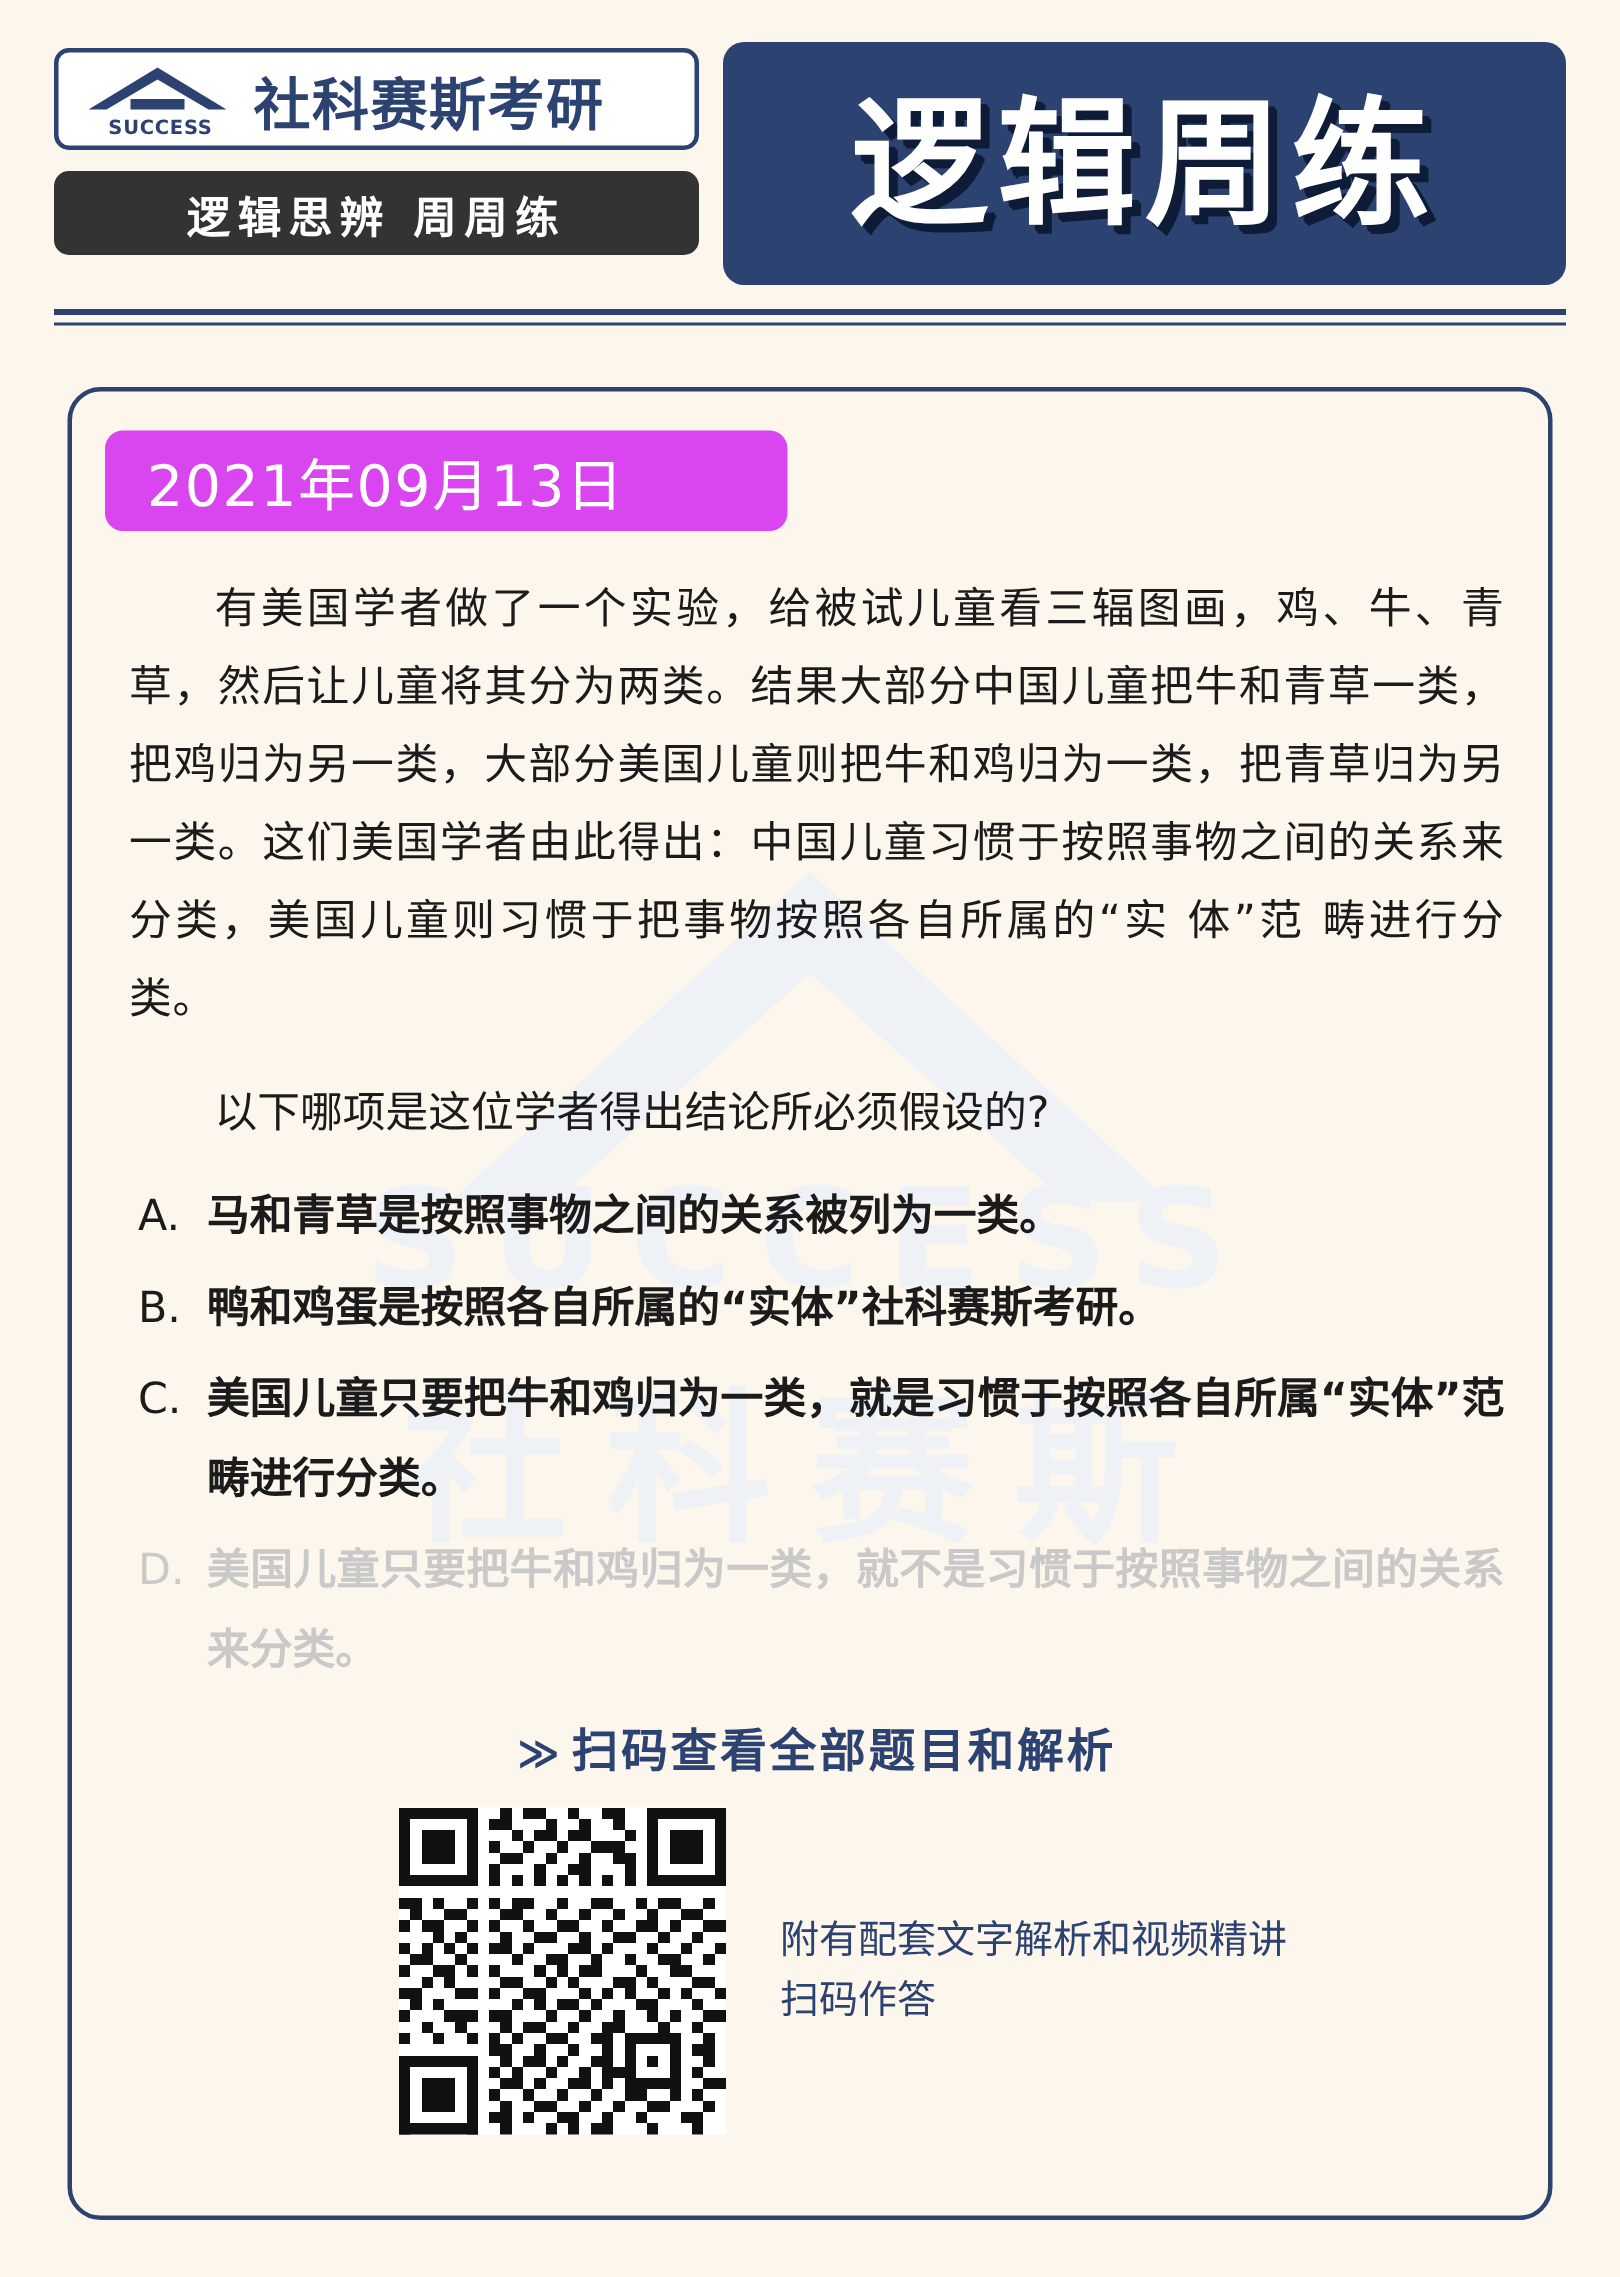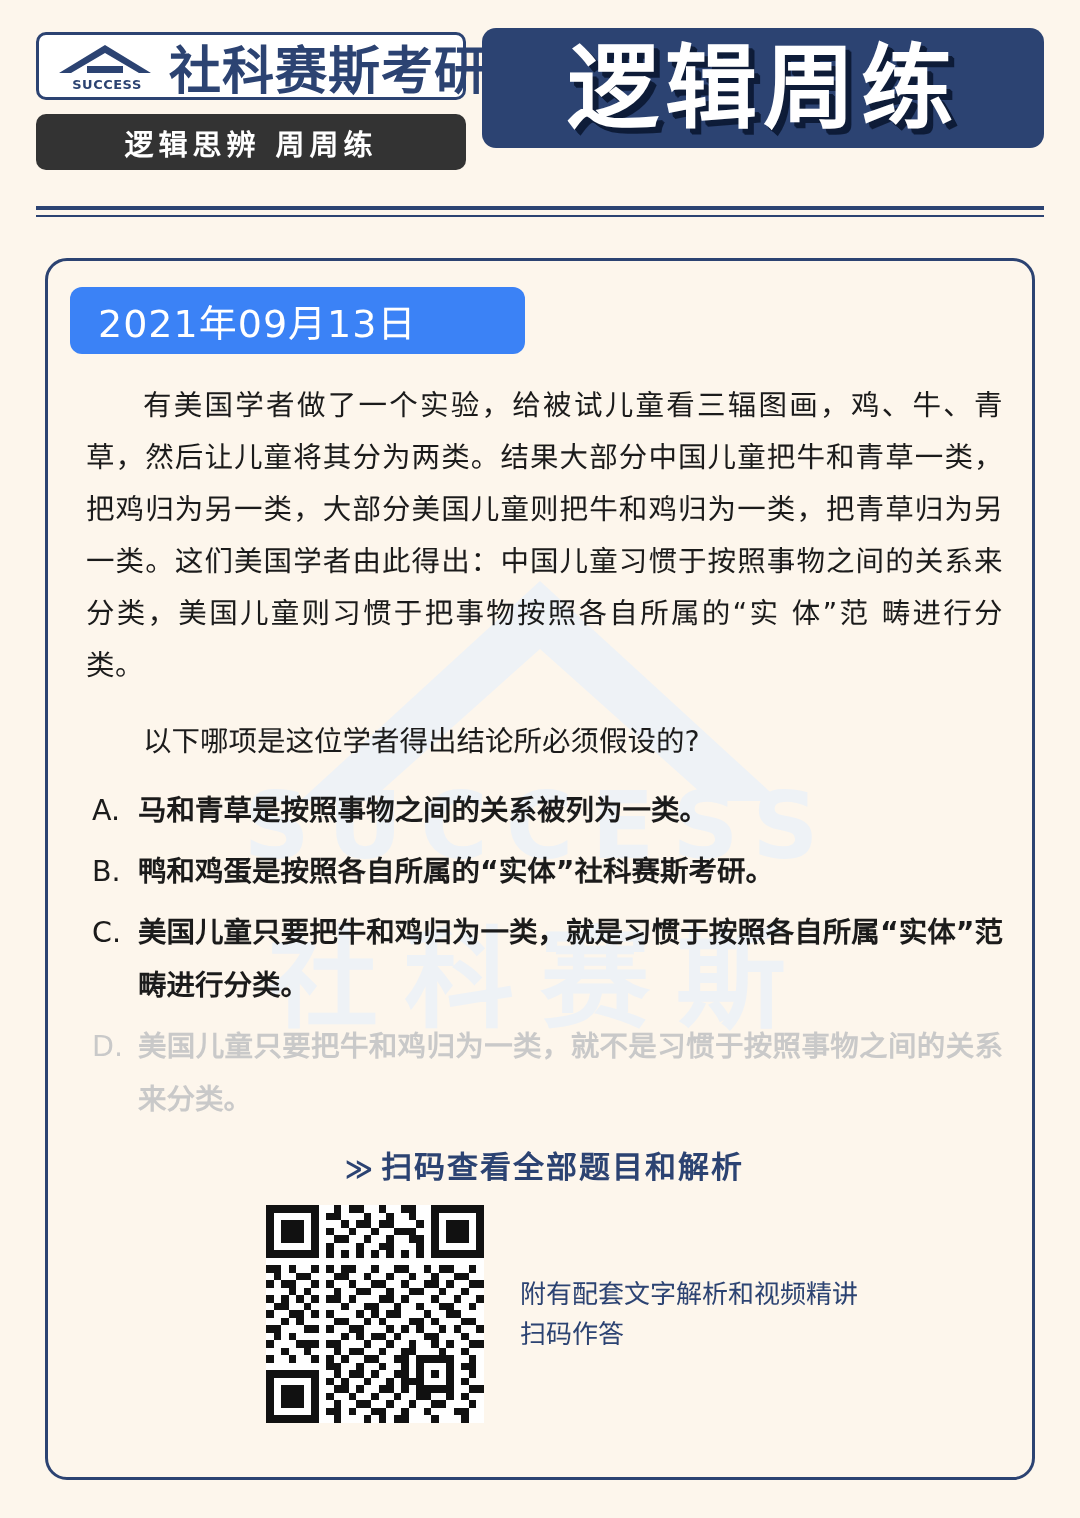--- a/index.html
+++ b/index.html
@@ -44,21 +44,21 @@
   }
   .logo-mark {
     width: 108px;
     height: 54px;
     position: relative;
     flex: 0 0 auto;
     margin-right: 8px;
   }
   .logo-mark svg { display: block; }
   .logo-text {
-    font-size: 52px;
+    font-size: 38px;
     font-weight: bold;
     color: #2c4372;
     letter-spacing: 1px;
     font-family: "DejaVu Sans", "Liberation Sans", sans-serif;
     white-space: nowrap;
   }
   .tagline-box {
     background: #333333;
     border-radius: 10px;
     height: 56px;
@@ -71,21 +71,21 @@
     font-size: 29px;
     letter-spacing: 5px;
     font-family: "DejaVu Sans", "Liberation Sans", sans-serif;
     font-weight: bold;
   }
   .header-right {
     flex: 1;
     margin-left: 16px;
     background: #2c4372;
     border-radius: 14px;
-    height: 120px;
+    height: 162px;
     display: flex;
     align-items: center;
     justify-content: center;
     position: relative;
   }
   .banner-title {
     font-family: "DejaVu Serif", "Liberation Serif", serif;
     font-weight: bold;
     color: #ffffff;
     font-size: 92px;
@@ -157,21 +157,21 @@
     letter-spacing: 26px;
     color: #eef2f6;
     font-family: "DejaVu Sans", "Liberation Sans", sans-serif;
     margin-top: 10px;
   }
 
   .date-badge {
     position: relative;
     z-index: 2;
     margin: 26px 0 0 22px;
-    background: #3b82f6;
+    background: #d946ef;
     border-radius: 12px;
     width: 455px;
     height: 67px;
     display: flex;
     align-items: center;
     padding-left: 28px;
     box-sizing: border-box;
   }
   .date-text {
     color: #ffffff;

